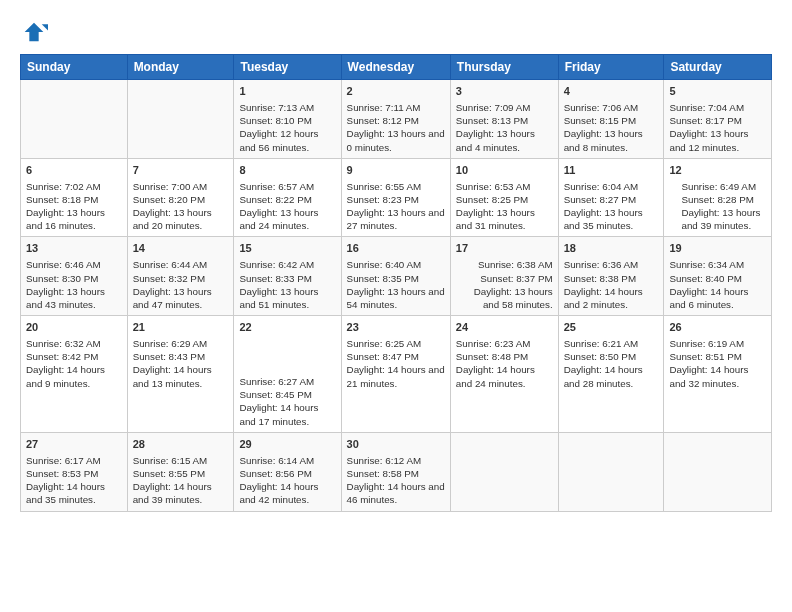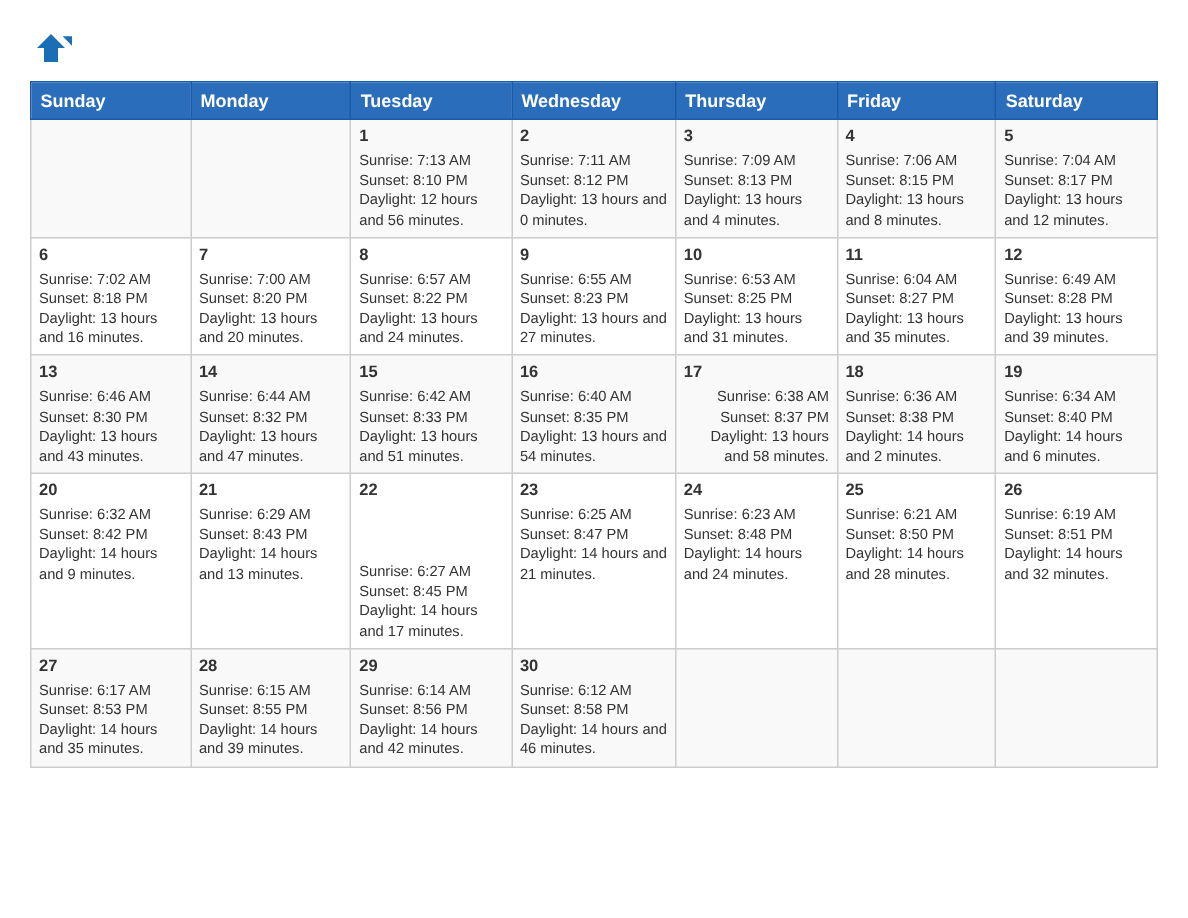--- a/index.html
+++ b/index.html
@@ -201,21 +201,21 @@
 Daylight: 13 hours and 31 minutes.</div>
           </td>
           <td>
             <span class="day-num">11</span>
             <div class="day-info" style="white-space: pre-line;">Sunrise: 6:04 AM
 Sunset: 8:27 PM
 Daylight: 13 hours and 35 minutes.</div>
           </td>
           <td>
             <span class="day-num">12</span>
-            <div class="day-info" style="white-space: pre-line;">Sunrise: 6:49 AM
+            <div class="day-info" style="white-space: pre-line; margin-left: 12px;">Sunrise: 6:49 AM
 Sunset: 8:28 PM
 Daylight: 13 hours and 39 minutes.</div>
           </td>
         </tr>
         <tr>
           <td>
             <span class="day-num">13</span>
             <div class="day-info" style="white-space: pre-line;">Sunrise: 6:46 AM
 Sunset: 8:30 PM
 Daylight: 13 hours and 43 minutes.</div>

